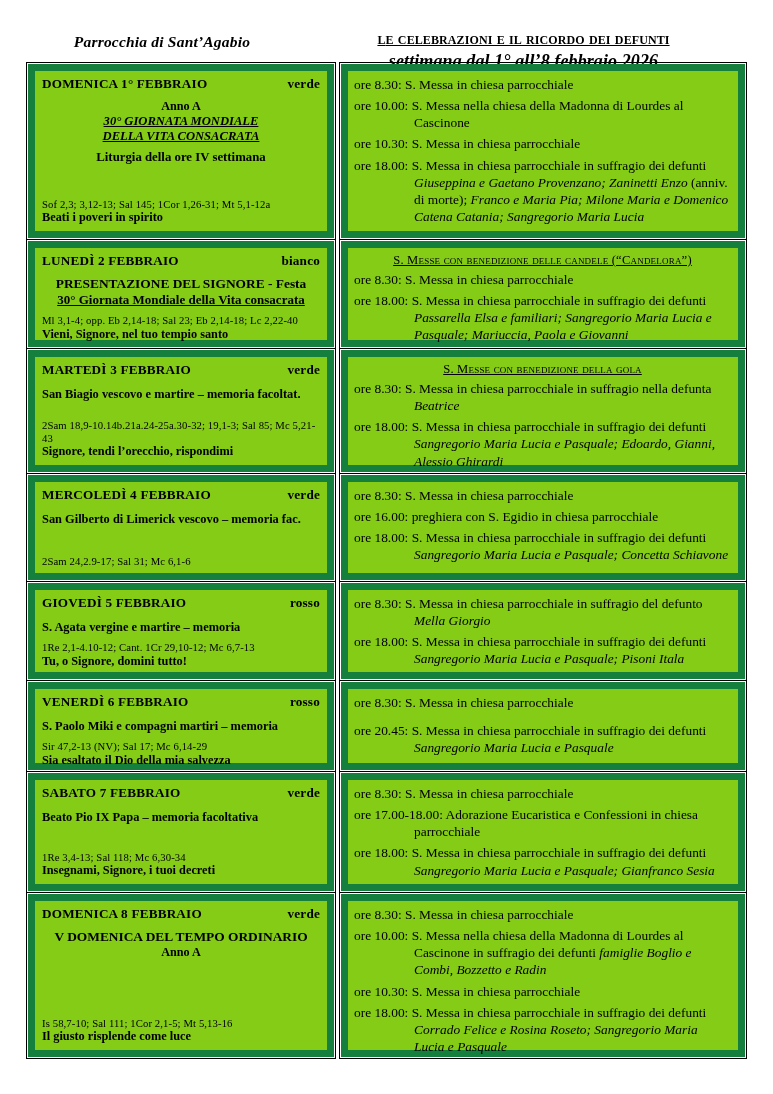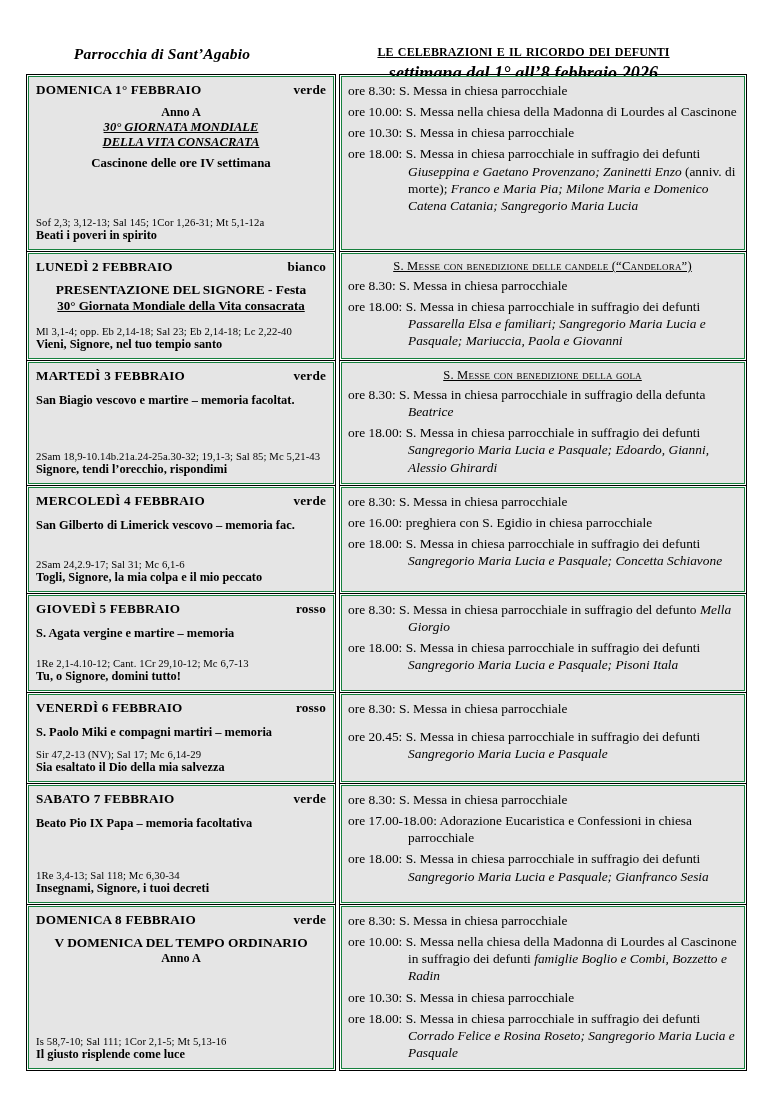--- a/index.html
+++ b/index.html
@@ -11,21 +11,21 @@
     width: 773px;
     height: 1094px;
     font-family: "Liberation Serif", "DejaVu Serif", serif;
     color: #000000;
     overflow: hidden;
   }
   .page {
     width: 773px;
     height: 1094px;
     box-sizing: border-box;
-    padding: 16px 28px;
+    padding: 4px 28px;
     position: relative;
   }
 
   
   .masthead {
     display: flex;
     align-items: flex-start;
     padding-top: 26px;
     height: 52px;
     box-sizing: border-box;
@@ -63,25 +63,25 @@
   }
 
   
   .daylist { margin-top: 8px; }
   .dayrow {
     display: flex;
     align-items: stretch;
     margin-bottom: 3px;
   }
   .cell {
-    border: 1px solid #15803d;
+    border: 7px solid #15803d;
     outline: 1px solid #000;
     outline-offset: 1px;
     box-sizing: border-box;
-    background: #e5e5e5;
+    background: #84cc16;
   }
   .cell-left {
     width: 306px;
     margin-right: 7px;
     padding: 5px 7px 6px 7px;
     display: flex;
     flex-direction: column;
   }
   .cell-right {
     flex: 1;
@@ -179,21 +179,21 @@
       <div class="dayrow" style="height: 174px;">
         <div class="cell cell-left">
           <div class="dayhead">
             <span class="daylabel">DOMENICA 1° FEBBRAIO</span>
             <span class="colorlabel">verde</span>
           </div>
           <div class="festbox">
             <div class="festline anno">Anno A</div>
             <div class="festline smallcaps-it u">30° GIORNATA MONDIALE</div>
             <div class="festline smallcaps-it u">DELLA VITA CONSACRATA</div>
-            <div class="festline liturgia">Cascinone delle ore IV settimana</div>
+            <div class="festline liturgia">Liturgia della ore IV settimana</div>
           </div>
           <div class="readings">
             <div class="readref">Sof 2,3; 3,12-13; Sal 145; 1Cor 1,26-31; Mt 5,1-12a</div>
             <div class="antifona">Beati i poveri in spirito</div>
           </div>
         </div>
         <div class="cell cell-right">
           <div class="entry"><span>ore 8.30: </span><span>S. Messa in chiesa parrocchiale</span></div>
           <div class="entry"><span>ore 10.00: </span><span>S. Messa nella chiesa della Madonna di Lourdes al Cascinone</span></div>
           <div class="entry"><span>ore 10.30: </span><span>S. Messa in chiesa parrocchiale</span></div>
@@ -230,36 +230,35 @@
           <div class="festbox">
             <div class="festline memoria">San Biagio vescovo e martire – memoria facoltat.</div>
           </div>
           <div class="readings">
             <div class="readref">2Sam 18,9-10.14b.21a.24-25a.30-32; 19,1-3; Sal 85; Mc 5,21-43</div>
             <div class="antifona">Signore, tendi l’orecchio, rispondimi</div>
           </div>
         </div>
         <div class="cell cell-right">
           <div class="rheading">S. Messe con benedizione della gola</div>
-          <div class="entry"><span>ore 8.30: </span><span>S. Messa in chiesa parrocchiale in suffragio della defunta </span><span class="it">Beatrice</span></div>
+          <div class="entry"><span>ore 8.30: </span><span>S. Messa in chiesa parrocchiale in suffragio nella defunta </span><span class="it">Beatrice</span></div>
           <div class="entry"><span>ore 18.00: </span><span>S. Messa in chiesa parrocchiale in suffragio dei defunti </span><span class="it">Sangregorio Maria Lucia e Pasquale; Edoardo, Gianni, Alessio Ghirardi</span></div>
         </div>
       </div>
       <div class="dayrow" style="height: 105px;">
         <div class="cell cell-left">
           <div class="dayhead">
             <span class="daylabel">MERCOLEDÌ 4 FEBBRAIO</span>
             <span class="colorlabel">verde</span>
           </div>
           <div class="festbox">
             <div class="festline memoria">San Gilberto di Limerick vescovo – memoria fac.</div>
           </div>
           <div class="readings">
             <div class="readref">2Sam 24,2.9-17; Sal 31; Mc 6,1-6</div>
-            <div class="antifona">Togli, Signore, la mia colpa e il mio peccato</div>
           </div>
         </div>
         <div class="cell cell-right">
           <div class="entry"><span>ore 8.30: </span><span>S. Messa in chiesa parrocchiale</span></div>
           <div class="entry"><span>ore 16.00: </span><span>preghiera con S. Egidio in chiesa parrocchiale</span></div>
           <div class="entry"><span>ore 18.00: </span><span>S. Messa in chiesa parrocchiale in suffragio dei defunti </span><span class="it">Sangregorio Maria Lucia e Pasquale; Concetta Schiavone</span></div>
         </div>
       </div>
       <div class="dayrow" style="height: 96px;">
         <div class="cell cell-left">

